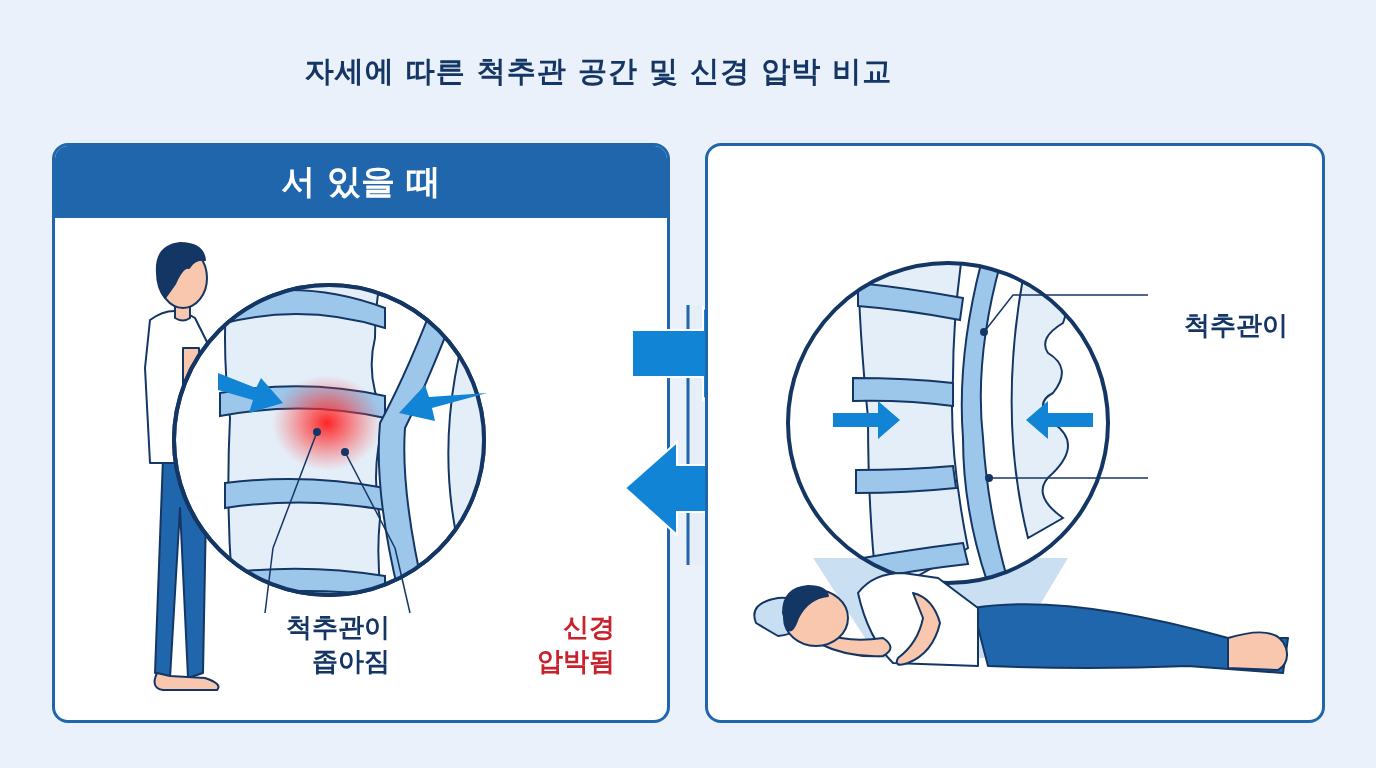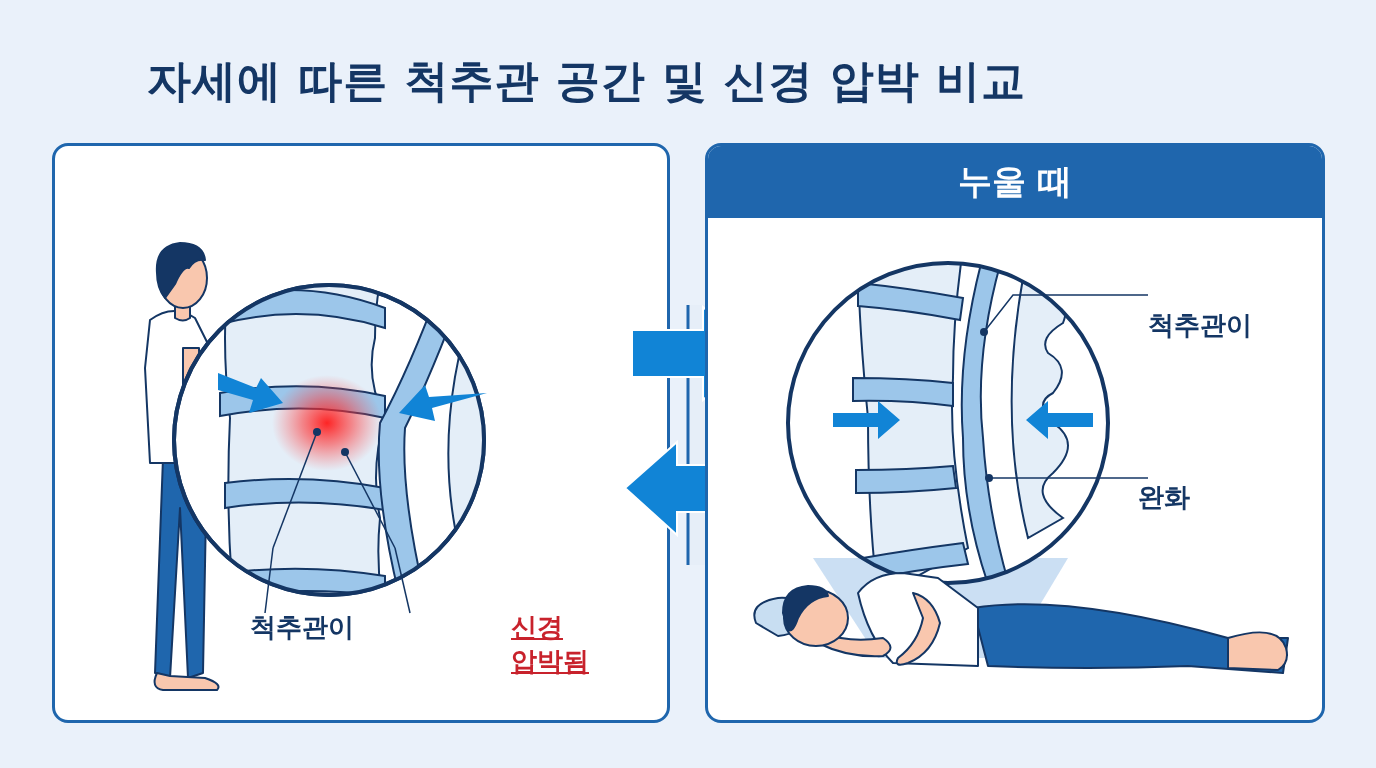--- a/index.html
+++ b/index.html
@@ -1,32 +1,33 @@
 <!DOCTYPE html>
 <html><head>
 <meta charset="utf-8">
 <style>
   html,body{margin:0;padding:0;}
   body{width:1376px;height:768px;background:#eaf1fa;position:relative;overflow:hidden;font-family:"DejaVu Sans",sans-serif;}
-  .title{position:absolute;left:0;top:52px;width:1173px;text-align:center;font-size:44px;font-weight:bold;color:#143664;letter-spacing:1px;}
+  .title{position:absolute;left:12px;top:52px;width:1173px;text-align:center;font-size:29px;font-weight:bold;color:#143664;letter-spacing:1px;}
   .panel{position:absolute;top:143px;height:580px;background:#fff;border:3px solid #1f66ad;border-radius:16px;box-sizing:border-box;overflow:hidden;}
   .panel.left{left:52px;width:618px;}
   .panel.right{left:705px;width:620px;}
   .panel-header{height:72px;background:#1f66ad;color:#fff;font-size:34px;font-weight:bold;display:flex;align-items:center;justify-content:center;}
   .scene{position:absolute;left:0;top:72px;right:0;bottom:0;}
-  .label{position:absolute;text-align:left;font-weight:bold;font-size:26px;line-height:34px;color:#143664;}
+  .label{position:absolute;text-align:right;font-weight:bold;font-size:26px;line-height:34px;color:#143664;}
   .label.red{color:#c8222c;}
   .mid-arrows{position:absolute;left:620px;top:305px;width:140px;height:260px;}
 </style>
 </head>
 <body>
 
 <div class="title">자세에 따른 척추관 공간 및 신경 압박 비교</div>
 
 <div class="panel left">
+  <div class="panel-header">서 있을 때</div>
   <div class="scene">
     <svg width="612" height="505" viewBox="0 0 612 505">
       <defs>
         <clipPath id="c1">
             <circle cx="274" cy="222" r="155"></circle>
           </clipPath>
         <radialGradient id="glow" cx="50%" cy="50%" r="50%">
           <stop offset="0%" stop-color="#ff1a1a" stop-opacity="0.95"></stop>
           <stop offset="45%" stop-color="#ff3030" stop-opacity="0.55"></stop>
           <stop offset="100%" stop-color="#ff5050" stop-opacity="0"></stop>
@@ -63,38 +64,38 @@
 
       <circle cx="262" cy="214" r="4" fill="#143664"></circle>
       <line x1="262" y1="214" x2="218" y2="330" stroke="#143664" stroke-width="1.5"></line>
       <line x1="218" y1="330" x2="210" y2="395" stroke="#143664" stroke-width="1.5"></line>
       <circle cx="290" cy="234" r="4" fill="#143664"></circle>
       <line x1="290" y1="234" x2="340" y2="330" stroke="#143664" stroke-width="1.5"></line>
       <line x1="340" y1="330" x2="355" y2="395" stroke="#143664" stroke-width="1.5"></line>
     </svg>
     <div class="label" style="left:195px;top:392px;width:140px;">
       <div>척추관이</div>
+      <div>좁아짐</div>
     </div>
-    <div class="label red" style="left:456px;top:392px;width:120px;text-decoration:underline;">
+    <div class="label red" style="left:440px;top:392px;width:120px;">
       <div>신경</div>
       <div>압박됨</div>
     </div>
   </div>
 </div>
 
 <svg class="mid-arrows" viewBox="0 0 140 260">
   <rect x="68" y="0" width="40" height="260" fill="#e6eef8"></rect>
   <line x1="68" y1="0" x2="68" y2="260" stroke="#1f66ad" stroke-width="3"></line>
   <line x1="108" y1="0" x2="108" y2="260" stroke="#1f66ad" stroke-width="3"></line>
   <polygon points="12,25 83,25 83,2 135,48 83,95 83,72 12,72" fill="#1184d6" stroke="#ffffff" stroke-width="2"></polygon>
   <polygon points="128,160 57,160 57,137 5,183 57,230 57,207 128,207" fill="#1184d6" stroke="#ffffff" stroke-width="2"></polygon>
 </svg>
 
 <div class="panel right">
-  <div class="panel-header">누울 때</div>
   <div class="scene">
     <svg width="614" height="505" viewBox="0 0 614 505">
       <defs>
         <clipPath id="c2">
             <circle cx="240" cy="205" r="160"></circle>
           </clipPath>
       </defs>
 
       <polygon points="105,340 360,340 300,440 170,440" fill="#b9d4ef" opacity="0.75"></polygon>
 
@@ -126,16 +127,15 @@
         <path d="M205,375 Q225,380 232,405 Q225,435 200,445 Q185,450 190,440 Q210,425 215,400 Z" fill="#f9c7ae"></path>
         <path d="M115,415 Q140,425 175,420 Q190,430 175,438 Q140,440 110,425 Z" fill="#f9c7ae"></path>
         <ellipse cx="108" cy="400" rx="32" ry="28" fill="#f9c7ae"></ellipse>
         <path d="M75,395 Q75,370 100,368 Q118,368 120,378 Q100,380 90,400 Q85,415 80,412 Z" fill="#143664"></path>
       </g>
     </svg>
     <div class="label" style="left:440px;top:90px;width:140px;">
       <div>척추관이</div>
     </div>
     <div class="label" style="left:430px;top:262px;width:160px;">
-      <div>완화</div>
     </div>
   </div>
 </div>
 
 </body></html>

